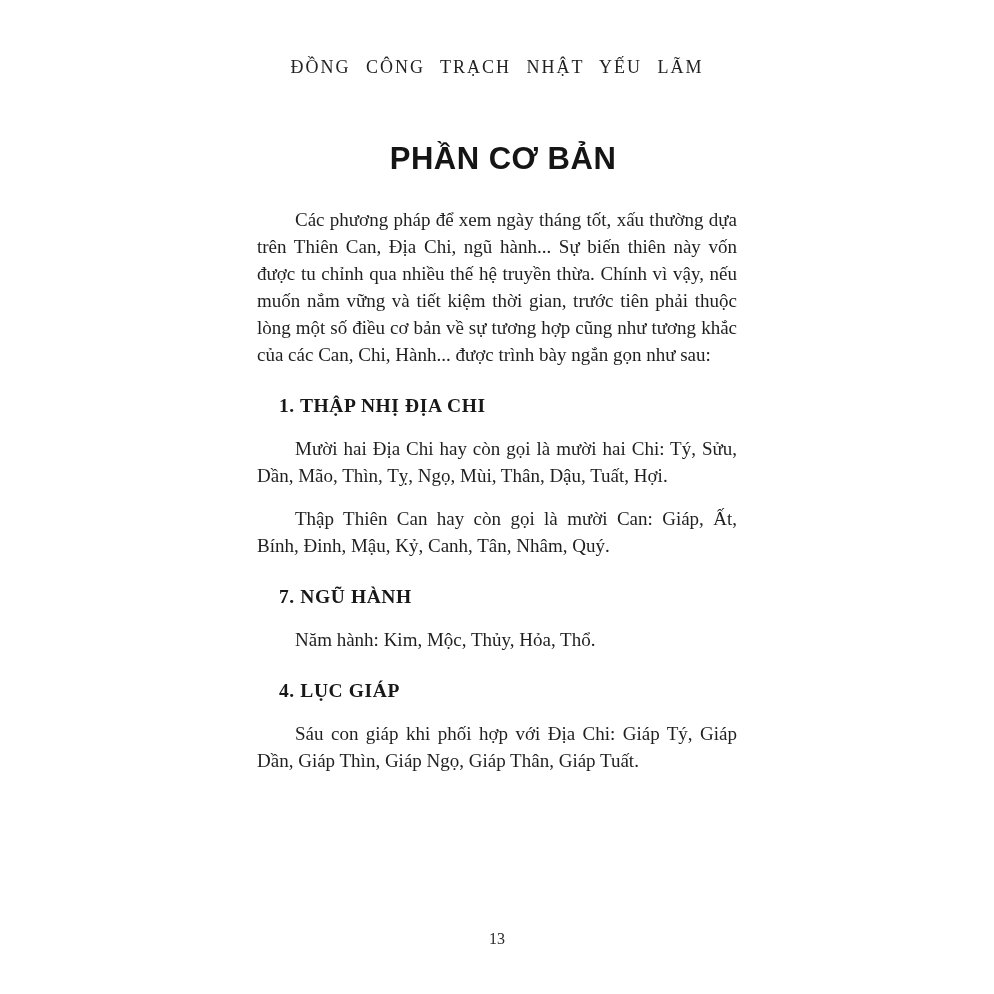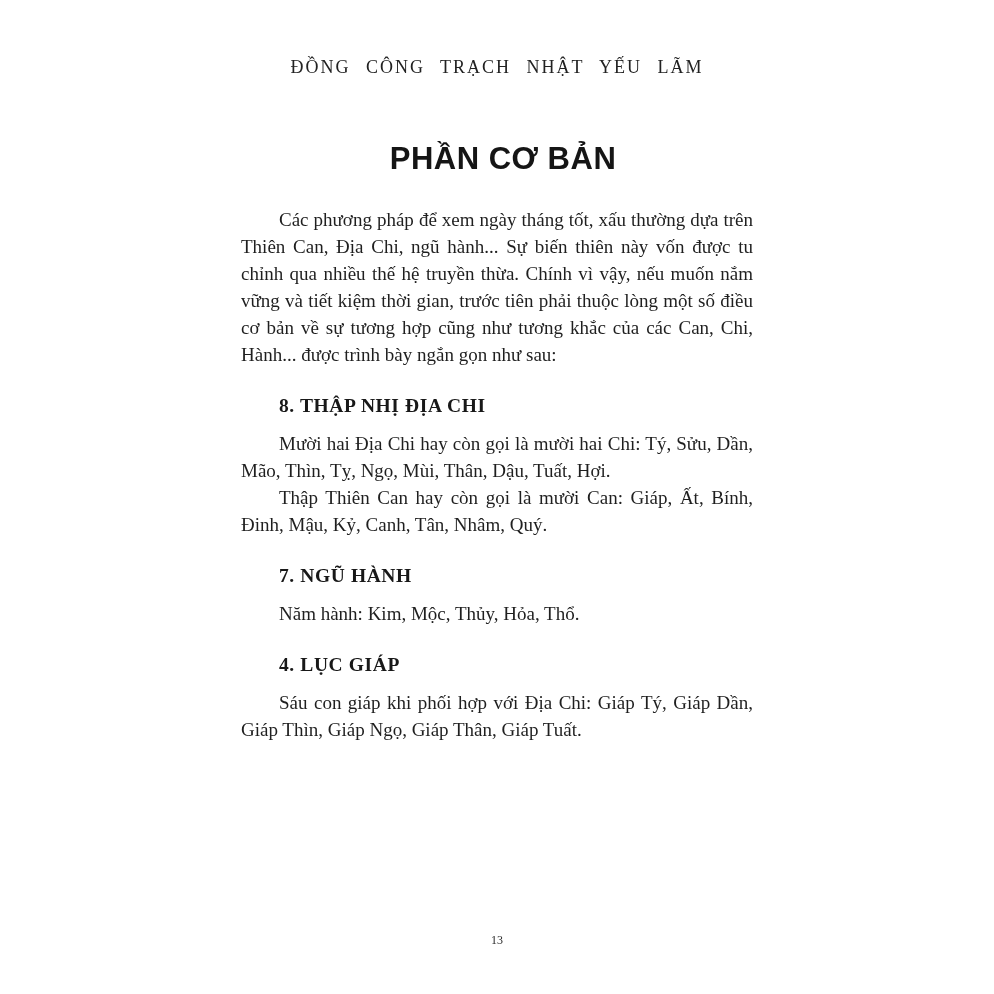--- a/index.html
+++ b/index.html
@@ -40,21 +40,21 @@
   }
   .content {
     width: 512px;
     margin: 30px auto 0 auto;
     font-size: 19px;
     line-height: 27px;
     text-align: justify;
     color: #1f1f1f;
   }
   .para {
-    margin: 0;
+    margin: 16px;
     text-indent: 38px;
   }
   .sec-heading {
     margin: 24px 0 11px 0;
     padding-left: 38px;
     font-family: "Liberation Serif", serif;
     font-weight: bold;
     font-size: 19.5px;
     line-height: 27px;
     letter-spacing: 0.6px;
@@ -62,38 +62,38 @@
   }
   .note {
     margin-top: 14px;
   }
   .page-number {
     position: absolute;
     bottom: 46px;
     left: 0;
     width: 100%;
     text-align: center;
-    font-size: 12px;
+    font-size: 16px;
     color: #2a2a2a;
   }
 </style>
 </head>
 <body>
 
 <div class="page">
 
   <div class="running-head">ĐỒNG CÔNG TRẠCH NHẬT YẾU LÃM</div>
 
   <h1 class="title">PHẦN CƠ BẢN</h1>
 
   <div class="content">
 
     <p class="para">Các phương pháp để xem ngày tháng tốt, xấu thường dựa trên Thiên Can, Địa Chi, ngũ hành... Sự biến thiên này vốn được tu chỉnh qua nhiều thế hệ truyền thừa. Chính vì vậy, nếu muốn nắm vững và tiết kiệm thời gian, trước tiên phải thuộc lòng một số điều cơ bản về sự tương hợp cũng như tương khắc của các Can, Chi, Hành... được trình bày ngắn gọn như sau:</p>
 
-    <h2 class="sec-heading">8. THẬP NHỊ ĐỊA CHI</h2>
+    <h2 class="sec-heading">1. THẬP NHỊ ĐỊA CHI</h2>
     <p class="para">Mười hai Địa Chi hay còn gọi là mười hai Chi: Tý, Sửu, Dần, Mão, Thìn, Tỵ, Ngọ, Mùi, Thân, Dậu, Tuất, Hợi.</p>
 
     <p class="para">Thập Thiên Can hay còn gọi là mười Can: Giáp, Ất, Bính, Đinh, Mậu, Kỷ, Canh, Tân, Nhâm, Quý.</p>
 
     <h2 class="sec-heading">7. NGŨ HÀNH</h2>
     <p class="para">Năm hành: Kim, Mộc, Thủy, Hỏa, Thổ.</p>
 
     <h2 class="sec-heading">4. LỤC GIÁP</h2>
     <p class="para">Sáu con giáp khi phối hợp với Địa Chi: Giáp Tý, Giáp Dần, Giáp Thìn, Giáp Ngọ, Giáp Thân, Giáp Tuất.</p>
 

